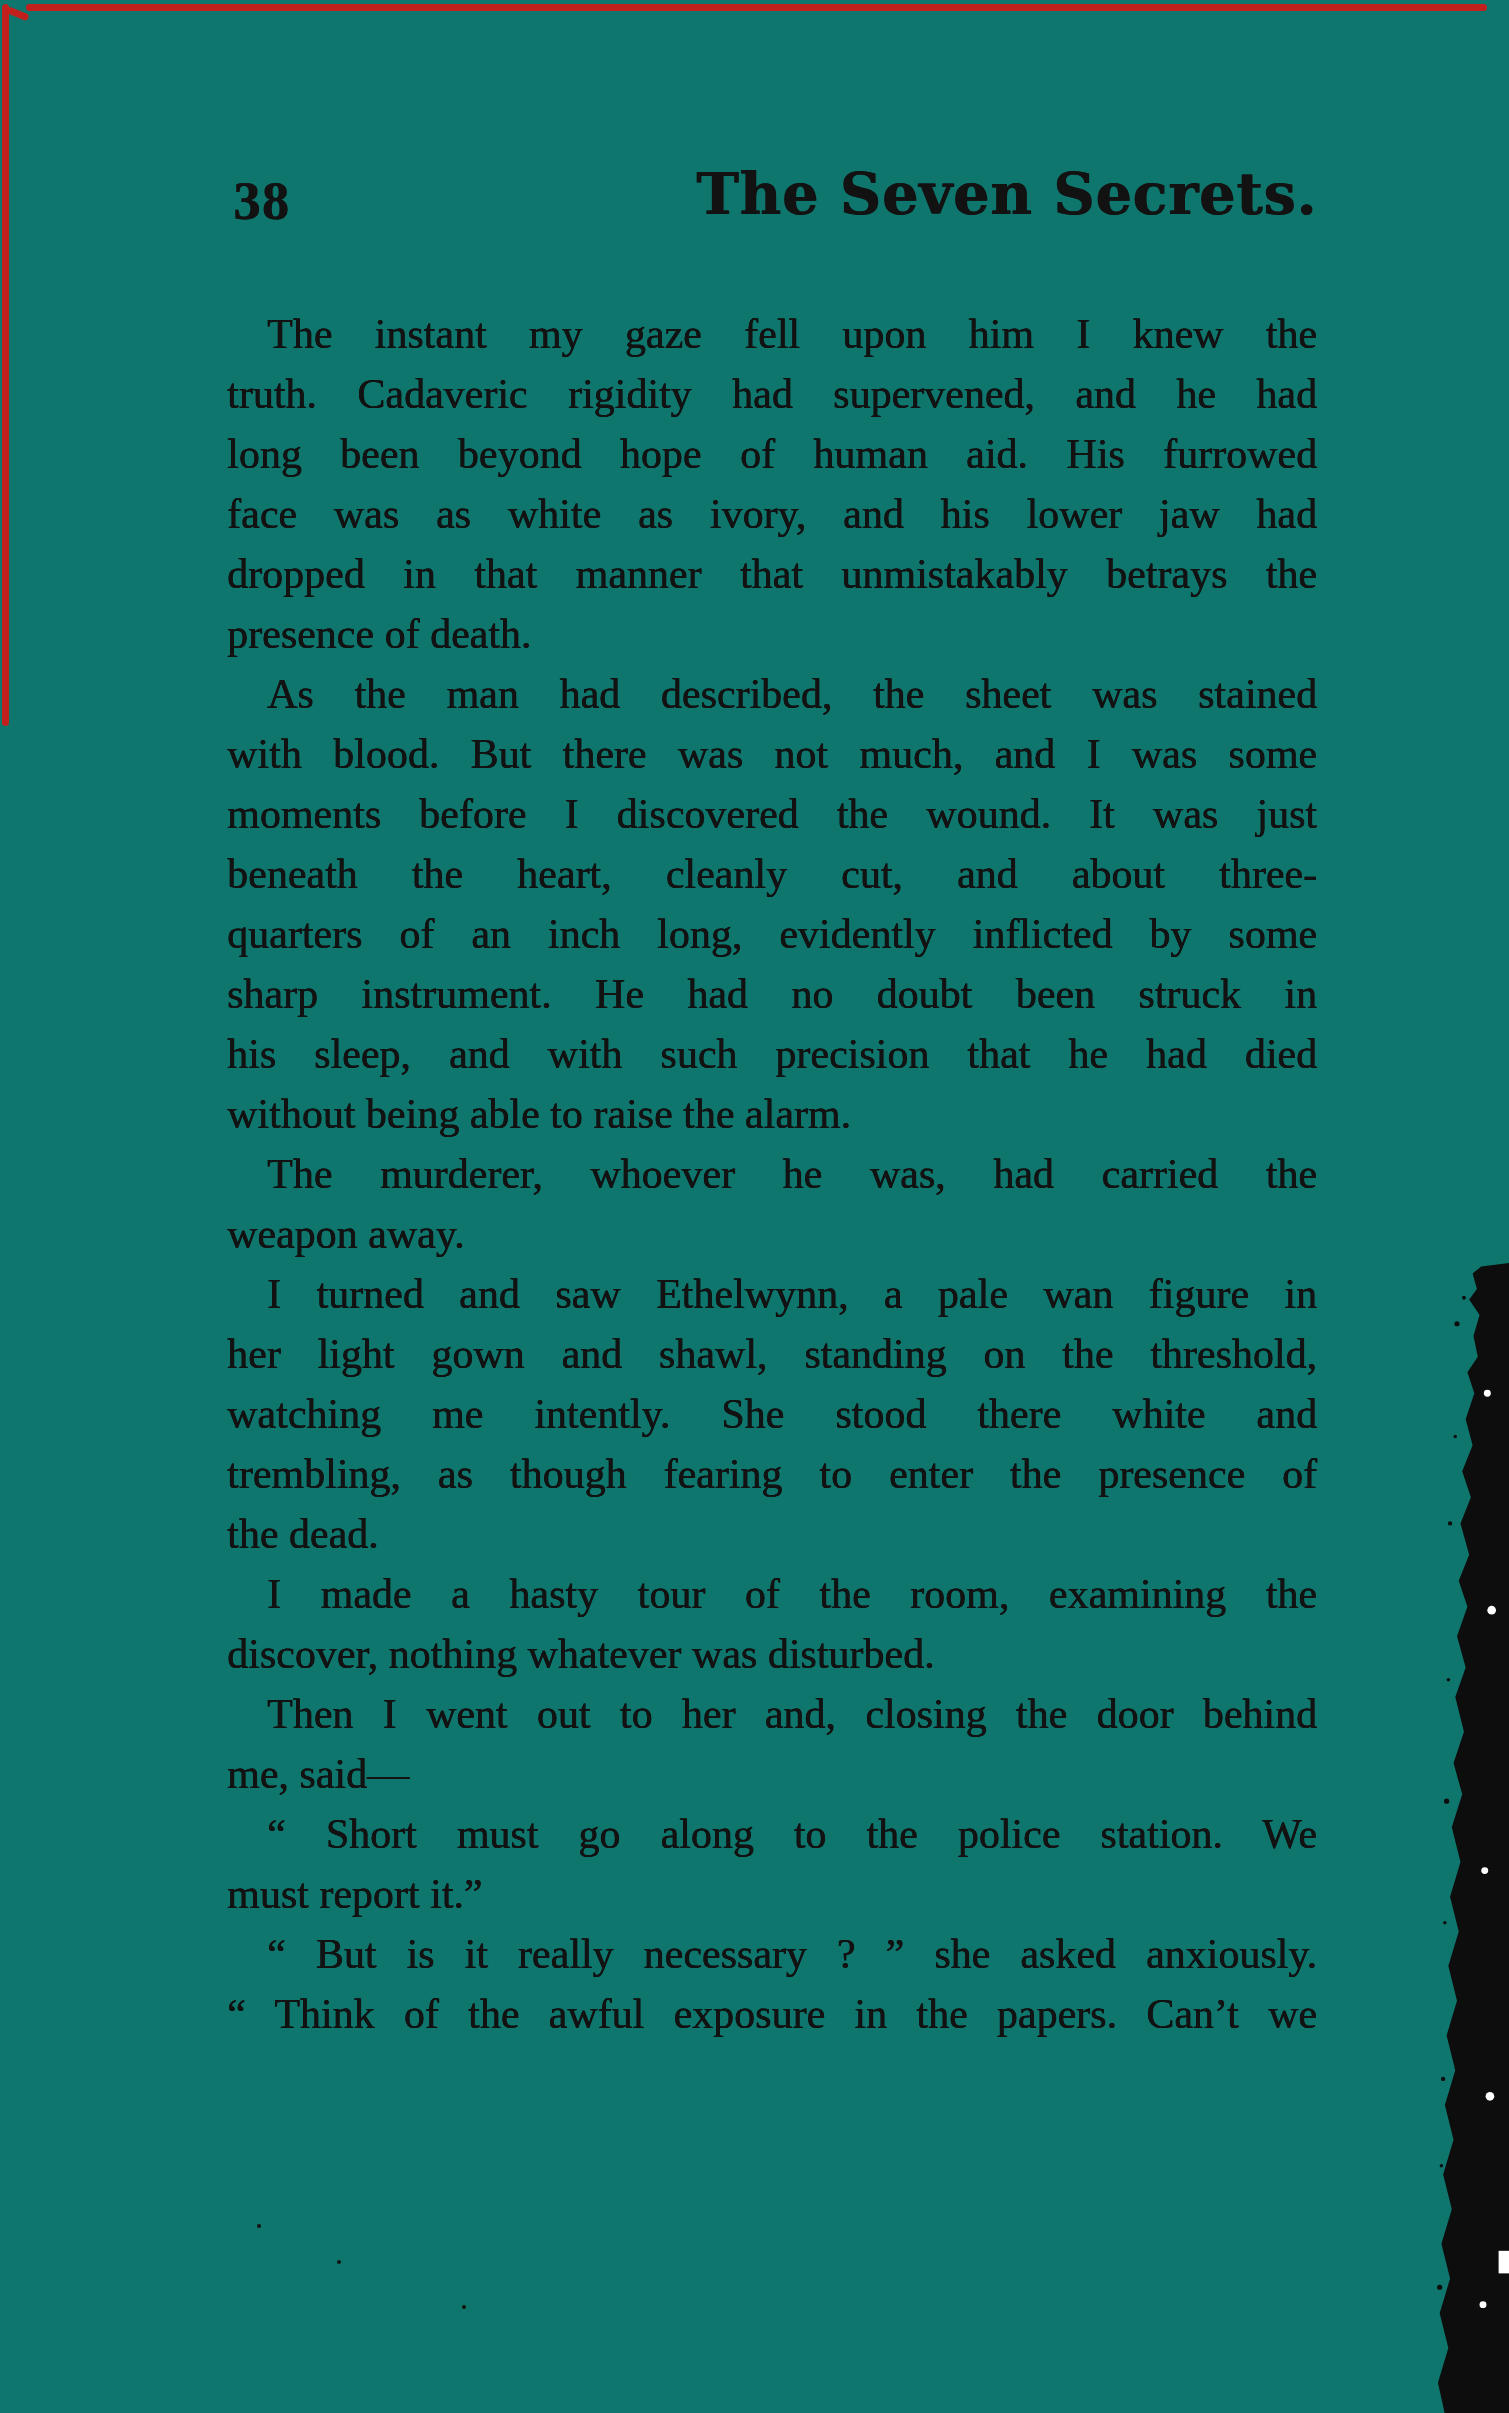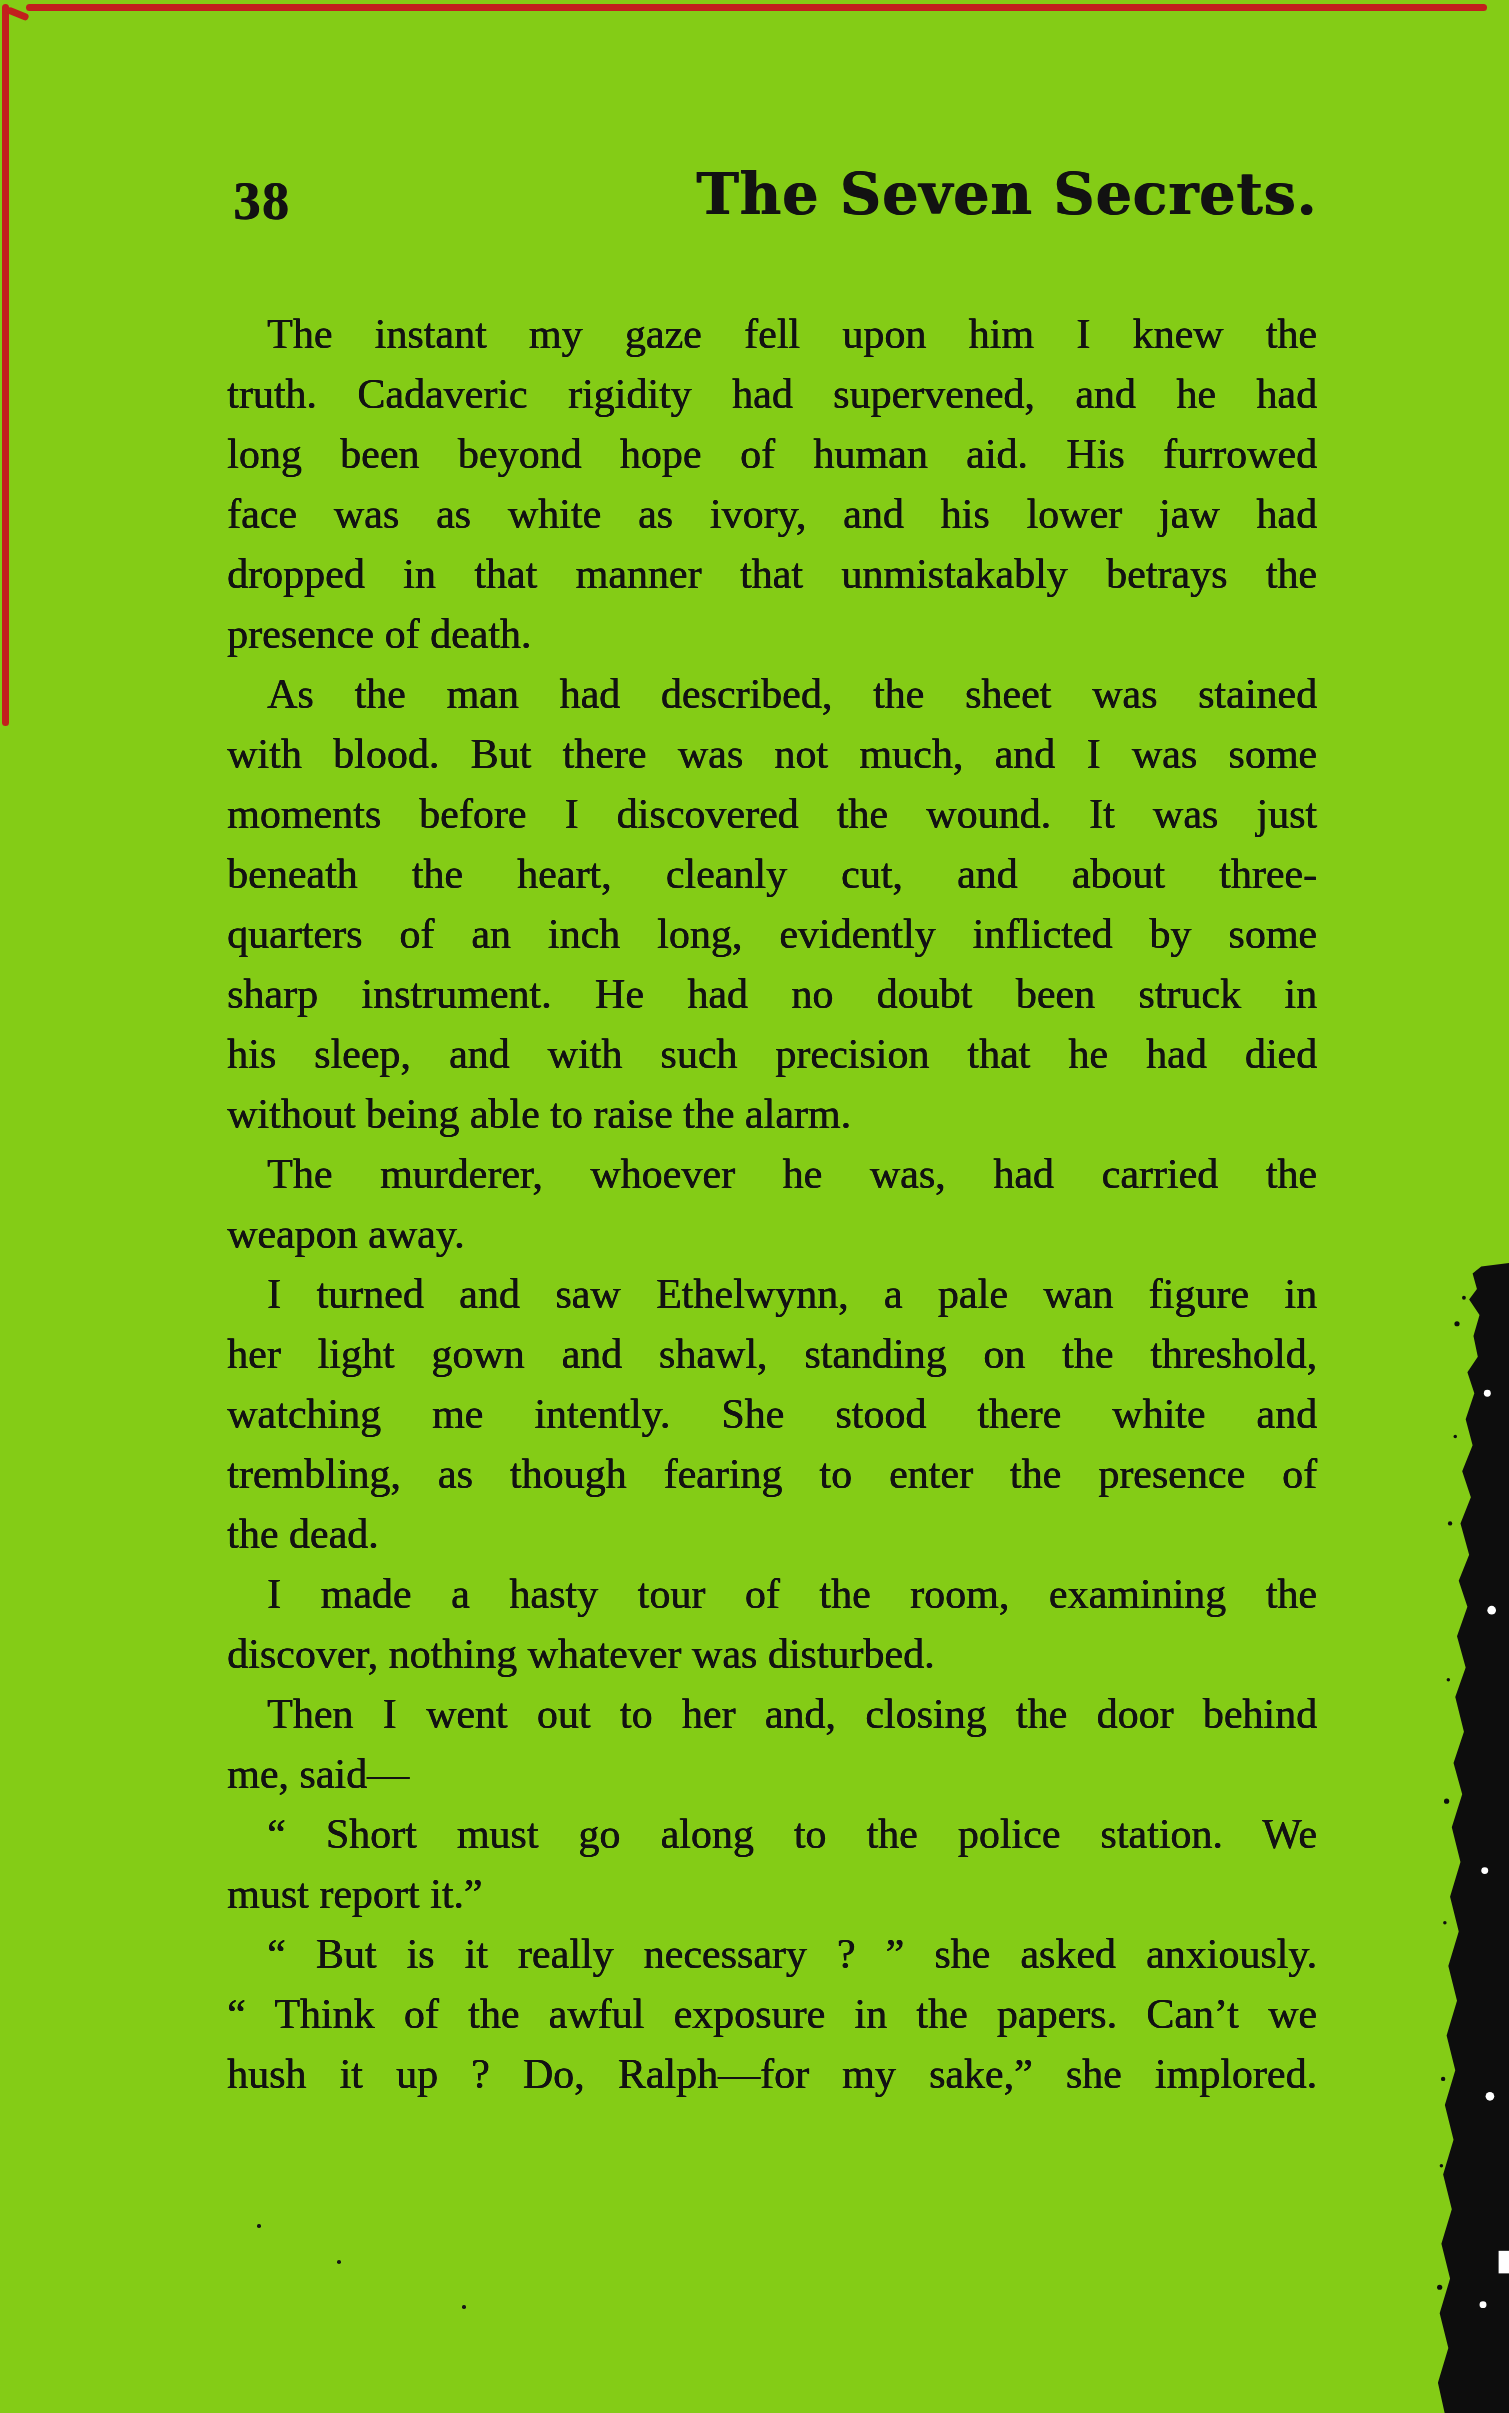--- a/index.html
+++ b/index.html
@@ -1,20 +1,20 @@
 <!DOCTYPE html>
 <html style="font-size:14px"><head>
 <meta charset="utf-8">
 <style>
   html, body { margin: 0; padding: 0; background: #e8e8e8; }
   .page {
     position: relative;
     width: 1509px;
     height: 2413px;
-    background: #84cc16;
+    background: #0f766e;
     overflow: hidden;
     font-family: "Liberation Serif", "DejaVu Serif", serif;
     color: #121212;
   }
 
   
   .edge { position: absolute; background: #c2201d; }
   .edge-top  { left: 26px; top: 3.5px; width: 1461px; height: 7px; border-radius: 3.5px; }
   .edge-left { left: 1.7px;  top: 3.5px; width: 7px;  height: 722px; border-radius: 3.5px; }
   .edge-corner { left: 7px; top: 6px; width: 22.6px; height: 7px; border-radius: 3.5px;
@@ -117,17 +117,16 @@
       <div class="line">trembling, as though fearing to enter the presence of</div>
       <div class="line last">the dead.</div>
       <div class="line first">I made a hasty tour of the room, examining the</div>
       <div class="line last">discover, nothing whatever was disturbed.</div>
       <div class="line first">Then I went out to her and, closing the door behind</div>
       <div class="line last">me, said—</div>
       <div class="line first">“ Short must go along to the police station.  We</div>
       <div class="line last">must report it.”</div>
       <div class="line first">“ But is it really necessary ? ” she asked anxiously.</div>
       <div class="line">“ Think of the awful exposure in the papers.  Can’t we</div>
-      <div class="line">hush it up ?   Do, Ralph—for my sake,” she implored.</div>
     </div>
 
 </div>
 
 
 </body></html>

